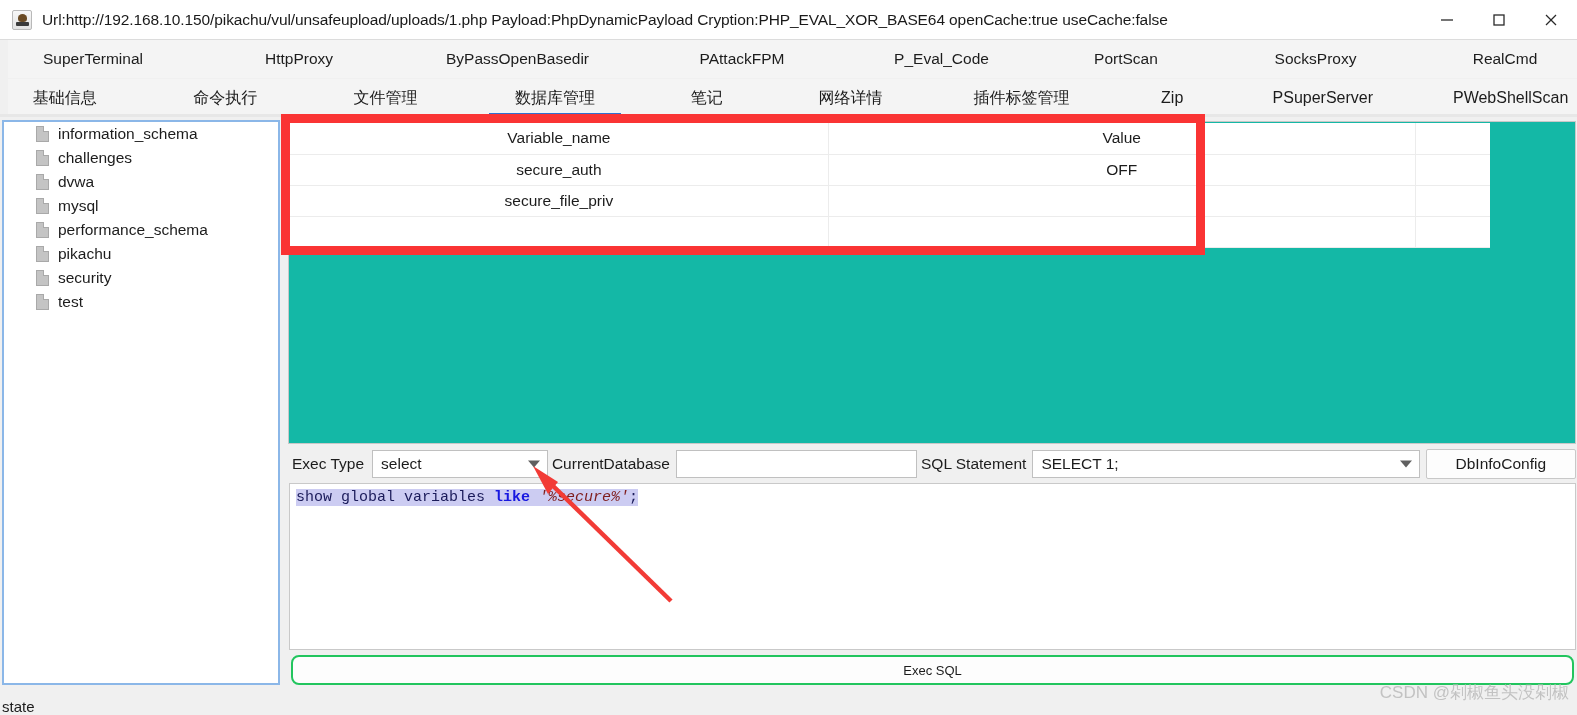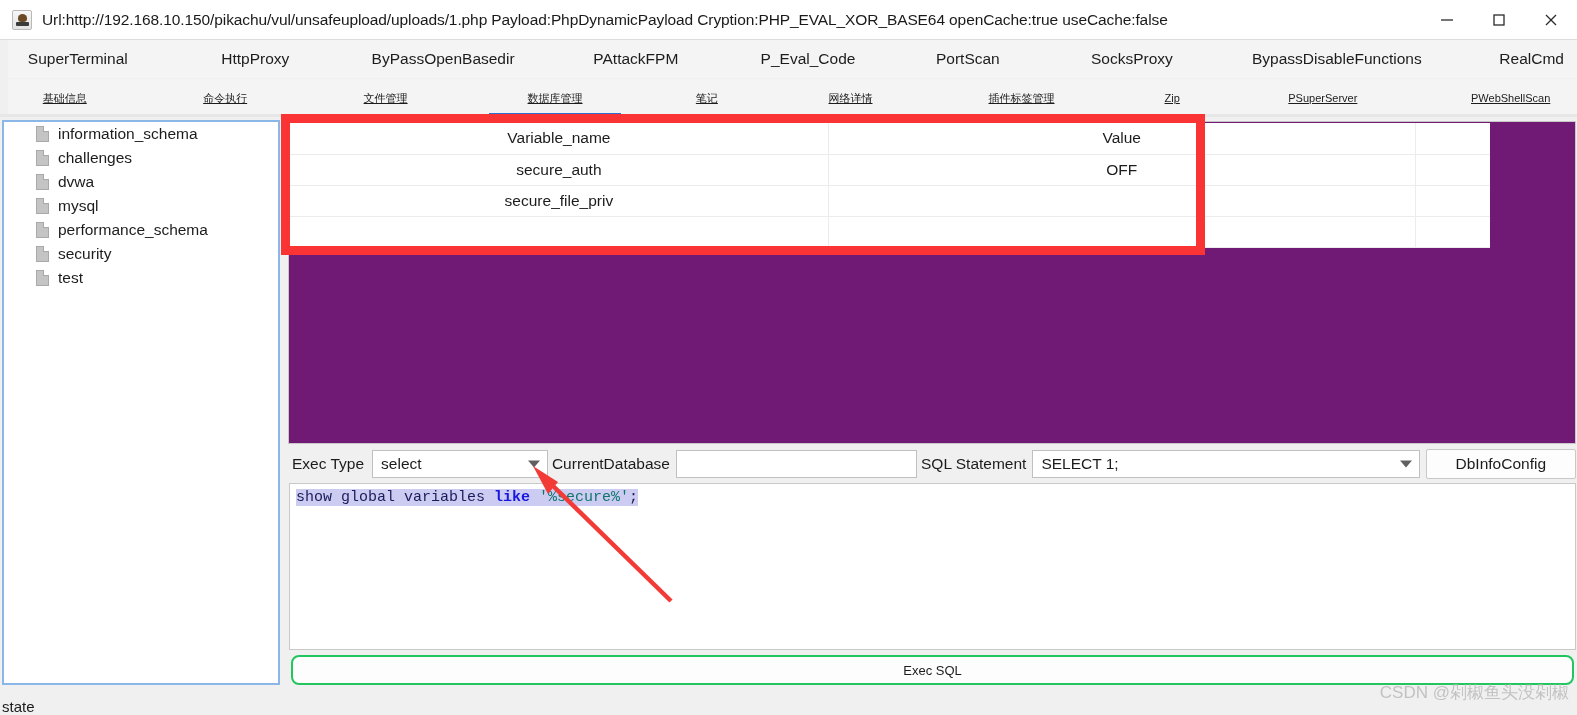--- a/index.html
+++ b/index.html
@@ -70,21 +70,21 @@
   .tabrow.row1 { top: 40px; background: #f4f4f4; }
   .tabrow.row2 { top: 79px; background: #f4f4f4; }
   .tab {
     font-size: 15.5px; color: #1c1c1c;
     white-space: nowrap;
     text-align: center;
     position: relative;
     height: 38px;
     display: flex; align-items: center; justify-content: center;
   }
-  .tab.cjk { font-size: 11px; text-decoration: underline; }
+  .tab.cjk { font-size: 16px; }
   .tab.active::after {
     content: "";
     position: absolute; left: 0; right: 0; bottom: 0;
     height: 4px; background: #2f6fd0;
   }
   .row-underline {
     position: absolute; left: 0; top: 114px;
     width: 1577px; height: 3px;
     background: #e7e7e7;
   }
@@ -117,21 +117,21 @@
     width: 5px; height: 5px;
     background: #ffffff;
     border-left: 1px solid #a9a9a9;
     border-bottom: 1px solid #a9a9a9;
   }
 
   
   .result-panel {
     position: absolute; left: 288px; top: 121px;
     width: 1288px; height: 323px;
-    background: #701a75;
+    background: #14b8a6;
     border: 1px solid #c8c8c8;
   }
   .rtable {
     position: absolute; left: 1px; top: 1px;
     width: 1200px;
     border-collapse: collapse;
     table-layout: fixed;
   }
   .rtable th, .rtable td {
     height: 31px;
@@ -228,21 +228,21 @@
   }
   .sql-line {
     font-family: "Liberation Mono", "DejaVu Sans Mono", monospace;
     font-size: 15px;
     line-height: 20px;
     white-space: pre;
   }
   .sel { background: #ccccf2; }
   .tok-plain { color: #1b1b5a; }
   .tok-kw { color: #1818e0; font-weight: bold; }
-  .tok-str { color: #0f766e; }
+  .tok-str { color: #7f1d1d; font-style: italic; }
 
   
   .exec-sql {
     position: absolute; left: 291px; top: 655px;
     width: 1283px; height: 30px;
     background: #fdfdfd;
     border: 2px solid #22c55e;
     border-radius: 8px;
     display: flex; align-items: center; justify-content: center;
     font-size: 13px; color: #1c1c1c;
@@ -309,23 +309,20 @@
       </div>
       <div class="tab" style="width: 145px;">
         <span>P_Eval_Code</span>
       </div>
       <div class="tab" style="width: 130px;">
         <span>PortScan</span>
       </div>
       <div class="tab" style="width: 155px;">
         <span>SocksProxy</span>
       </div>
-      <div class="tab" style="width: 230px;">
-        <span>BypassDisableFunctions</span>
-      </div>
       <div class="tab" style="width: 130px;">
         <span>RealCmd</span>
       </div>
     </div>
 
   <div class="tabrow row2" id="tabrow2">
       <div class="tab cjk" style="width: 145px;">
         <span>基础信息</span>
       </div>
       <div class="tab cjk" style="width: 145px;">
@@ -372,20 +369,24 @@
           <span class="db-icon"></span>
           <span>dvwa</span>
         </div>
         <div class="tree-item">
           <span class="db-icon"></span>
           <span>mysql</span>
         </div>
         <div class="tree-item">
           <span class="db-icon"></span>
           <span>performance_schema</span>
+        </div>
+        <div class="tree-item">
+          <span class="db-icon"></span>
+          <span>pikachu</span>
         </div>
         <div class="tree-item">
           <span class="db-icon"></span>
           <span>security</span>
         </div>
         <div class="tree-item">
           <span class="db-icon"></span>
           <span>test</span>
         </div>
       </div>

